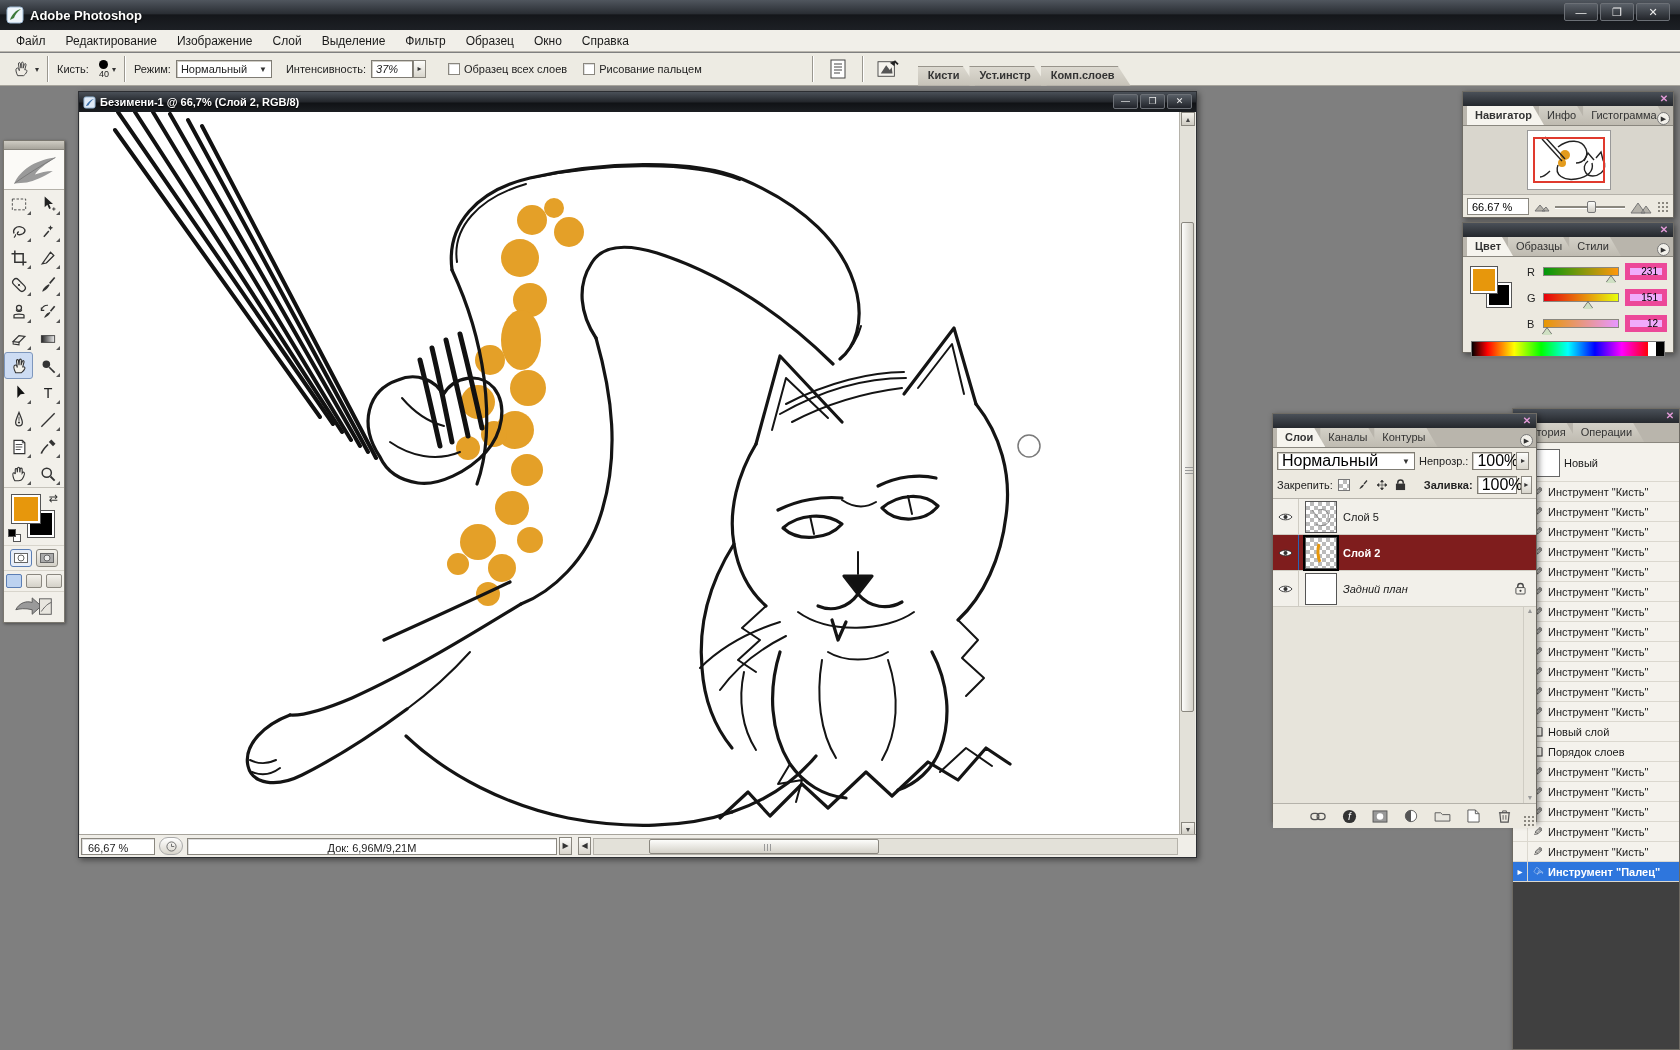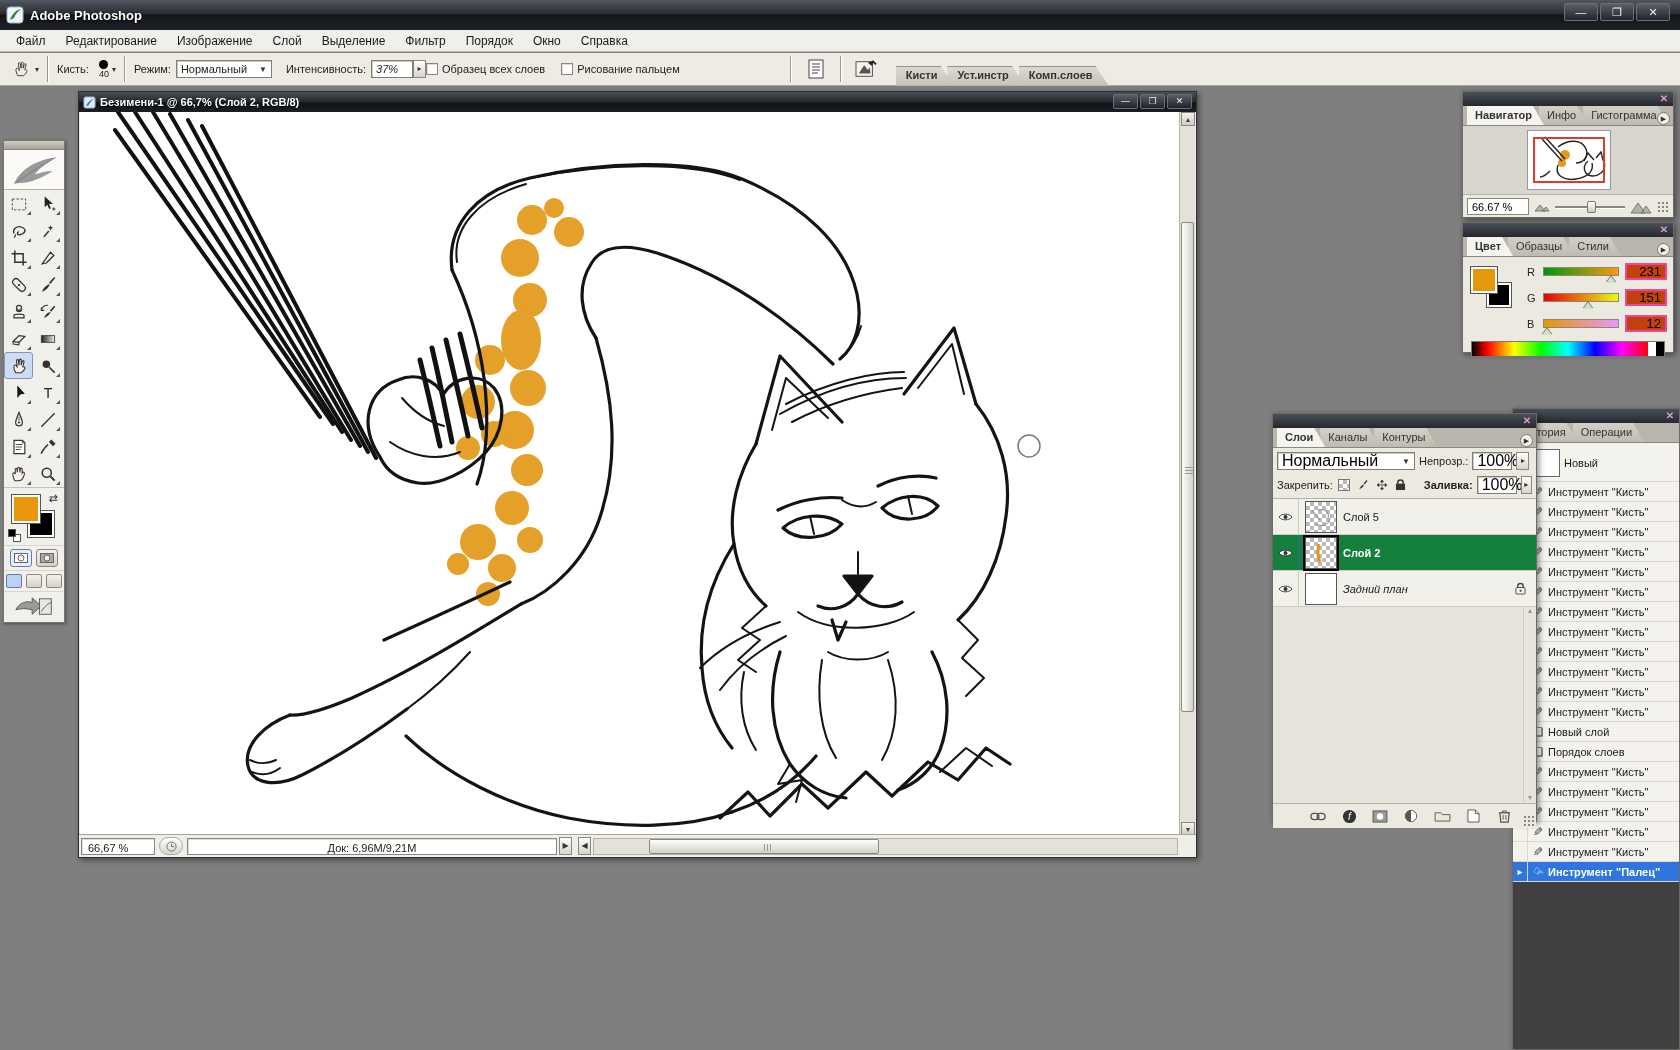--- a/index.html
+++ b/index.html
@@ -112,21 +112,21 @@
   
   .colbody{position:relative;padding:6px 6px 2px 6px;}
   .cswatches{position:absolute;left:8px;top:10px;width:48px;height:50px;}
   .cfg{position:absolute;left:0;top:0;width:26px;height:26px;border:2px solid #fff;outline:1px solid #555;}
   .cbg{position:absolute;left:16px;top:16px;width:24px;height:24px;background:#000;border:2px solid #fff;outline:1px solid #555;}
   .chrow{display:flex;align-items:center;gap:6px;margin:0 0 9px 58px;}
   .chlabel{width:10px;font-size:11px;color:#222;}
   .chtrack{position:relative;flex:1;height:9px;border:1px solid #8a877f;}
   .chthumb{position:absolute;bottom:-8px;width:0;height:0;border:5px solid transparent;border-bottom:7px solid #cfe0c3;
     filter:drop-shadow(0 -1px 0 #555);transform:translateX(-5px);}
-  .chval{width:42px;height:17px;background:#c2410c;border:2px solid #ec4899;font-size:13px;display:flex;
+  .chval{width:42px;height:17px;background:#f0abfc;border:5px solid #ec4899;font-size:10px;display:flex;
     align-items:center;justify-content:flex-end;padding:0 4px;}
   .ch-r .chtrack{background:linear-gradient(90deg,rgb(0,151,12),rgb(255,151,12));}
   .ch-g .chtrack{background:linear-gradient(90deg,rgb(231,0,12),rgb(231,255,12));}
   .ch-b .chtrack{background:linear-gradient(90deg,rgb(231,151,0),rgb(231,151,255));}
   .ch-r .chthumb{left:90.6%;} .ch-g .chthumb{left:59.2%;} .ch-b .chthumb{left:4.7%;}
   .spectrum{position:relative;height:16px;margin:4px 2px 4px 2px;border:1px solid #777;
     background:linear-gradient(90deg,#000 0%,#f00 8%,#ff0 22%,#0f0 36%,#0ff 50%,#00f 64%,#f0f 78%,#f00 92%,#f00 100%);}
   .spec-w{position:absolute;right:8px;top:0;width:8px;height:100%;background:#fff;}
   .spec-b{position:absolute;right:0;top:0;width:8px;height:100%;background:#000;}
   
@@ -137,21 +137,21 @@
   .llabel{font-size:11px;color:#222;}
   .lockico{width:17px;height:15px;display:flex;align-items:center;justify-content:center;border:1px solid transparent;}
   .checker{background-image:linear-gradient(45deg,#bbb 25%,transparent 25%,transparent 75%,#bbb 75%),
     linear-gradient(45deg,#bbb 25%,transparent 25%,transparent 75%,#bbb 75%);
     background-size:8px 8px;background-position:0 0,4px 4px;background-color:#fff;}
   .layerrows{position:relative;height:108px;background:#f2f0ea;}
   .layer{display:flex;align-items:center;height:36px;border-bottom:1px solid #cfccc3;position:relative;}
   .eyebox{width:26px;height:100%;border-right:1px solid #cfccc3;display:flex;align-items:center;justify-content:center;}
   .lthumb{width:32px;height:32px;margin:0 6px;border:1px solid #555;position:relative;}
   .lname{font-size:11px;color:#1a1a1a;}
-  .layer.sel{background:#15803d;}
+  .layer.sel{background:#7f1d1d;}
   .layer.sel .lname{color:#fff;font-weight:bold;}
   .layer.sel .eyebox{border-right-color:#2a63b5;}
   .lockbadge{position:absolute;right:10px;}
   .lempty{height:197px;background:#e7e4db;position:relative;border-bottom:1px solid #b5b2aa;}
   .lscroll{position:absolute;right:0;top:0;width:13px;height:100%;border-left:1px solid #cfccc3;}
   .lbottom{height:24px;display:flex;align-items:center;gap:13px;padding:0 8px 0 36px;background:#ece9e0;position:relative;}
   .lbico{width:18px;height:16px;display:flex;align-items:center;justify-content:center;font-size:12px;color:#333;}
   .lbottom .grip{position:absolute;right:1px;bottom:1px;}
   
   .history{left:1512px;top:408px;width:168px;height:642px;z-index:2;background:#f2f0ea;}
@@ -191,21 +191,21 @@
   </div>
 
   <div class="menubar">
 
   <span class="menu-item">Файл</span>
       <span class="menu-item">Редактирование</span>
       <span class="menu-item">Изображение</span>
       <span class="menu-item">Слой</span>
       <span class="menu-item">Выделение</span>
       <span class="menu-item">Фильтр</span>
-      <span class="menu-item">Порядок</span>
+      <span class="menu-item">Образец</span>
       <span class="menu-item">Окно</span>
       <span class="menu-item">Справка</span>
     </div>
 
   <div class="optionsbar">
     <div class="optgroup" style="margin-left:10px;">
       <svg width="22" height="20" viewBox="0 0 24 24">
         <path d="M8 20c-2-4-3-8-1-9 1-.5 2 0 2.5 1.5L10 14 9 6c-.3-2 2-2.3 2.3-.5L12 11l.5-6c.2-1.8 2.4-1.6 2.3.2L14.5 11 16 6.5c.6-1.7 2.5-1 2 .8L16.5 13c1.5-.5 3 .5 2.5 2-1 2.7-2.5 4-4 5z" fill="#efece4" stroke="#444" stroke-width="1.2"></path>
       </svg>
       <span class="caret">▾</span>
@@ -223,21 +223,21 @@
     <span class="llabel">Режим:</span>
     <span class="combo" style="width:96px;justify-content:space-between;margin-left:5px;">
       <span>Нормальный</span>
       <span class="caret">▼</span>
     </span>
     <span class="llabel" style="margin-left:14px;">Интенсивность:</span>
     <span class="combo" style="width:42px;margin-left:5px;font-style:italic;">
       <span>37%</span>
     </span>
     <span class="spin">▸</span>
-    <div class="optgroup" style="">
+    <div class="optgroup" style="margin-left:22px;">
       <span class="checkbox"></span>
       <span>Образец всех слоев</span>
     </div>
     <div class="optgroup" style="margin-left:16px;">
       <span class="checkbox"></span>
       <span>Рисование пальцем</span>
     </div>
     <div class="sep" style="margin-left:110px;"></div>
     <div class="iconbtn">
       <svg width="18" height="20" viewBox="0 0 18 20">

